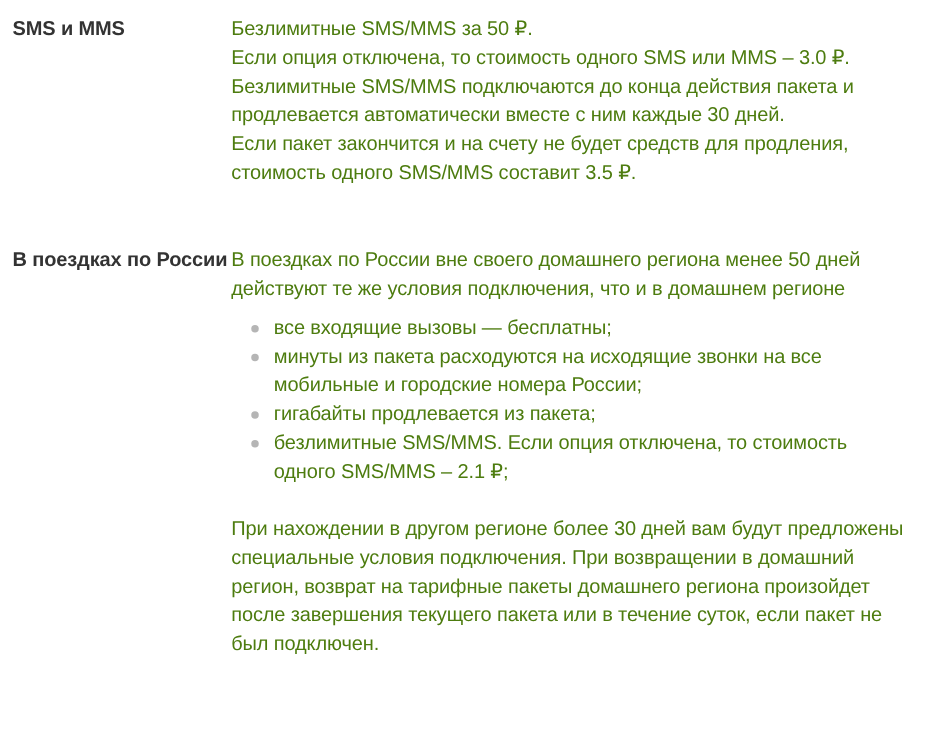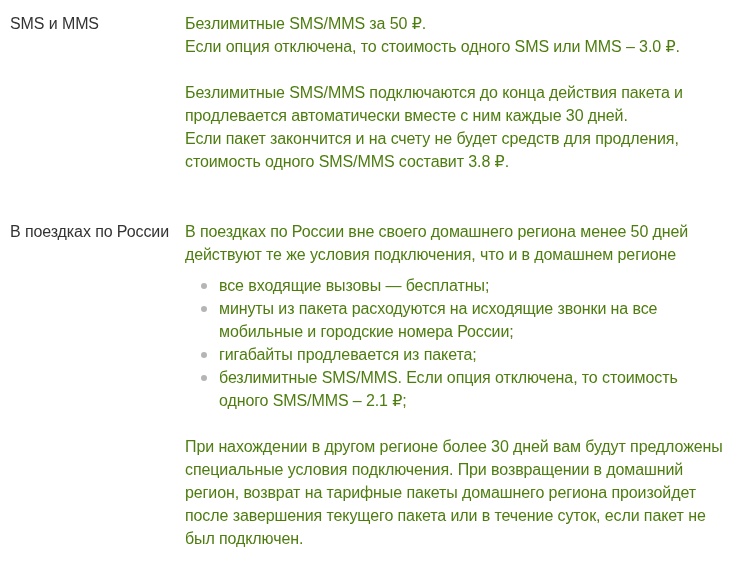--- a/index.html
+++ b/index.html
@@ -21,35 +21,34 @@
   .row {
     display: grid;
     grid-template-columns: 175px 1fr;
     align-items: start;
   }
   .row + .row {
     margin-top: 47px;
   }
   .label {
     font-size: 16px;
-    font-weight: normal;
+    font-weight: bold;
     color: #333333;
     letter-spacing: -0.1px;
     padding-top: 1px;
     line-height: 21px;
   }
   .content {
     font-size: 16px;
     line-height: 23px;
     letter-spacing: -0.1px;
     color: #4d7c0f;
     max-width: 558px;
   }
   .para + .para {
-    margin-top: 23px;
   }
   ul.bullets {
     list-style: none;
     margin: 8px;
     padding: 0;
   }
   ul.bullets li {
     position: relative;
     padding-left: 26px;
   }
@@ -73,21 +72,21 @@
 
   <section class="row">
     <div class="label">SMS и MMS</div>
     <div class="content">
       <div class="para">
         <div class="line">Безлимитные SMS/MMS за 50 ₽.</div>
         <div class="line">Если опция отключена, то стоимость одного SMS или MMS – 3.0 ₽.</div>
       </div>
       <div class="para">
         <div class="line">Безлимитные SMS/MMS подключаются до конца действия пакета и продлевается автоматически вместе с ним каждые 30 дней.</div>
-        <div class="line">Если пакет закончится и на счету не будет средств для продления, стоимость одного SMS/MMS составит 3.8 ₽.</div>
+        <div class="line">Если пакет закончится и на счету не будет средств для продления, стоимость одного SMS/MMS составит 3.5 ₽.</div>
       </div>
     </div>
   </section>
 
   <section class="row">
     <div class="label">В поездках по России</div>
     <div class="content">
       <div class="para">
         <div class="line">В поездках по России вне своего домашнего региона менее 50 дней действуют те же условия подключения, что и в домашнем регионе</div>
       </div>

